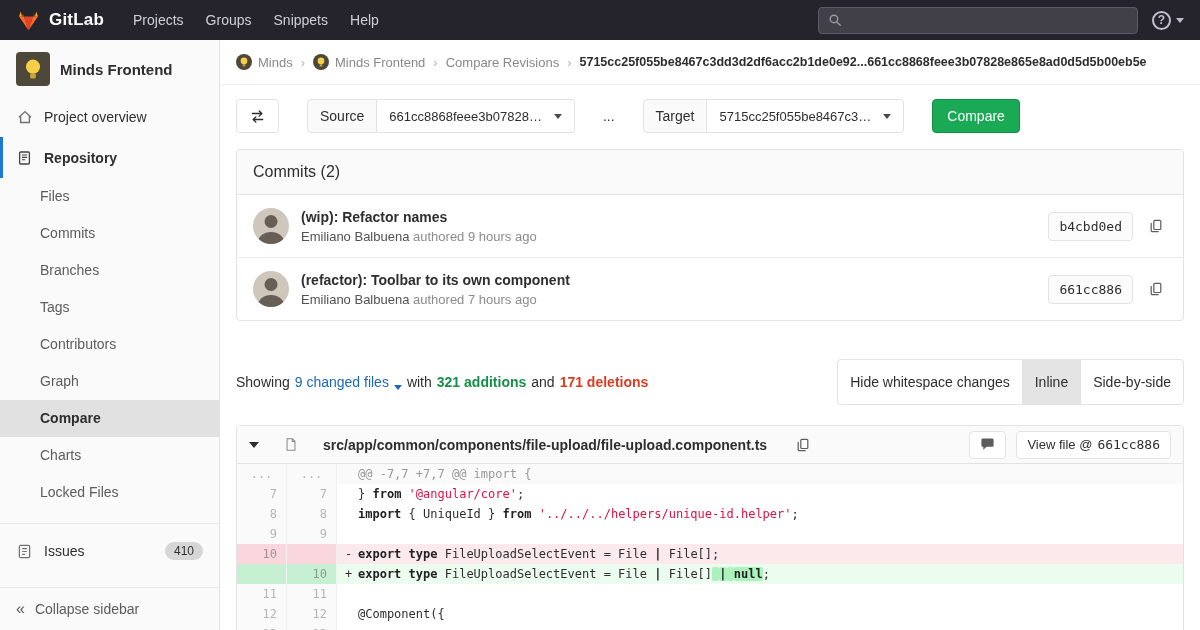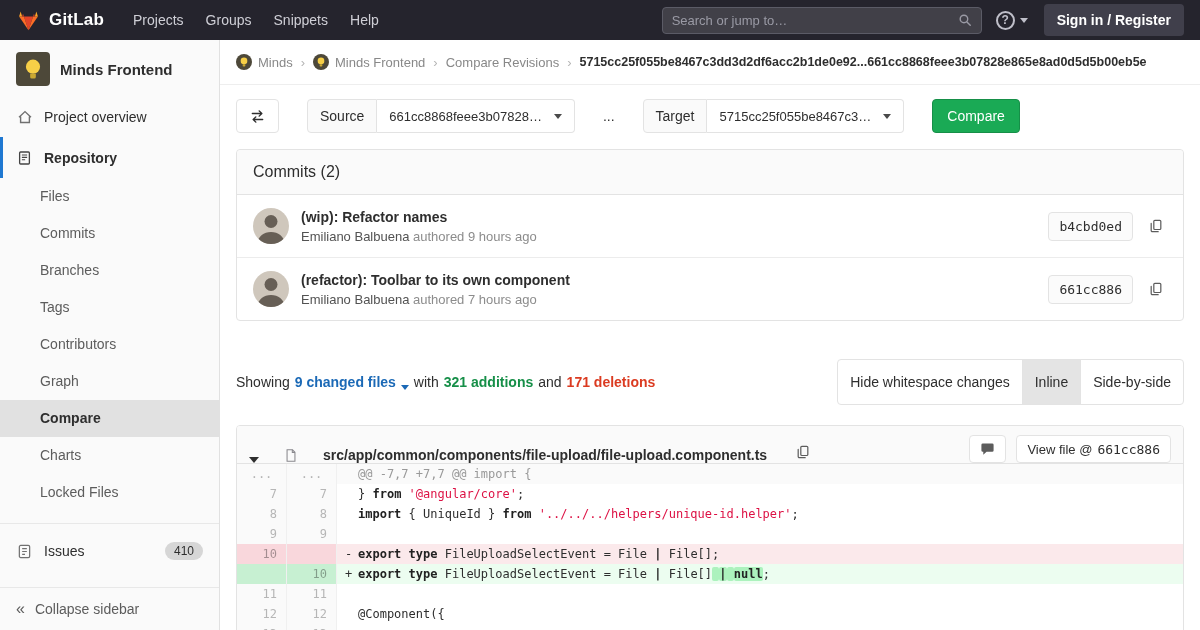--- a/index.html
+++ b/index.html
@@ -67,33 +67,33 @@
   .commit + .commit{border-top:1px solid #ececec}
   .avatar{width:36px;height:36px;border-radius:50%;overflow:hidden;flex:none}
   .commit-info{flex:1;min-width:0}
   .commit-title{display:block;font-weight:bold;font-size:14px;color:#2e2e2e;margin-bottom:4px}
   .commit-meta{font-size:13px;color:#8c8c8c}
   .commit-author{color:#525252}
   .sha-chip{border:1px solid #e3e3e3;background:#fbfbfb;border-radius:4px;padding:6px 10px;font-size:13px;color:#2e2e2e;cursor:pointer}
   .copy-btn{border:0;background:transparent;padding:4px;display:flex;align-items:center}
 
   .diff-summary{display:flex;align-items:center;gap:5px;margin:38px 16px 20px;font-size:14px}
-  .files-dd{display:flex;align-items:flex-end;gap:5px;color:#1b69b6;font-weight:bold}
+  .files-dd{display:flex;align-items:flex-end;gap:5px;color:#1b69b6;font-weight:normal}
   .additions{color:#168f48;font-weight:bold}
   .deletions{color:#db3b21;font-weight:bold}
   .btn-group{margin-left:auto;display:flex}
   .btn{height:46px;padding:0 12px;background:#fff;border:1px solid #e3e3e3;font-size:14px;color:#2e2e2e;display:inline-flex;align-items:center;gap:5px}
   .btn-group .btn + .btn{margin-left:-1px}
   .btn-group .btn:first-child{border-radius:4px 0 0 4px}
   .btn-group .btn:last-child{border-radius:0 4px 4px 0}
   .btn.active{background:#e4e4e4}
   .btn.sm{height:28px;padding:0 10px;border-radius:4px;font-size:13px}
 
   .file-panel{margin:0 16px;border:1px solid #e3e3e3;border-radius:4px 4px 0 0;overflow:hidden}
-  .file-head{display:flex;align-items:flex-end;gap:25px;background:#fafafa;border-bottom:1px solid #e3e3e3;padding:0 12px;height:38px}
+  .file-head{display:flex;align-items:center;gap:25px;background:#fafafa;border-bottom:1px solid #e3e3e3;padding:0 12px;height:38px}
   .file-path{font-weight:bold;font-size:14px}
   .file-actions{margin-left:auto;display:flex;gap:10px;align-items:center}
 
   .diff-line{display:grid;grid-template-columns:50px 50px 1fr;font-family:"DejaVu Sans Mono",monospace;font-size:12px;line-height:20px}
   .ln{background:#fafafa;color:#b6b6b6;text-align:right;padding-right:9px;border-right:1px solid #f0f0f0;user-select:none;cursor:pointer}
   .code{padding:0 8px;white-space:pre;color:#2e2e2e;overflow:hidden}
   .prefix{display:inline-block;width:13px}
   .match .ln{text-align:center;padding-right:0}
   .match .code{background:#fafafa;color:#999}
   .del .ln{background:#f9d7dc;color:rgba(0,0,0,.34)}
@@ -123,33 +123,31 @@
     </span>
     <span class="brand-text">GitLab</span>
   </a>
   <nav class="nav-menu">
       <a class="nav-link">Projects</a>
       <a class="nav-link">Groups</a>
       <a class="nav-link">Snippets</a>
       <a class="nav-link">Help</a>
     </nav>
   <div class="nav-search">
-    <input placeholder="Search or jump to…" style="">
     <span>
       <svg viewBox="0 0 16 16" width="14" height="14">
           <circle cx="6.8" cy="6.8" r="4.3" fill="none" stroke="#9a9aa5" stroke-width="1.6"></circle>
           <path d="M10.2 10.2 14 14" stroke="#9a9aa5" stroke-width="1.6" stroke-linecap="round"></path>
         </svg>
     </span>
   </div>
   <div class="nav-help">
     <span class="qmark">?</span>
     <span class="caret light"></span>
   </div>
-  <button class="signin">Sign in / Register</button>
 </header>
 
 <aside class="sidebar">
   <a class="project-head">
     <span class="project-avatar">
       <svg viewBox="0 0 36 36" width="34" height="34">
           <rect width="36" height="36" fill="#4d4839"></rect>
           <circle cx="18" cy="15.5" r="7.5" fill="#f7cf47"></circle>
           <path d="M15 23h6v3.4a1.6 1.6 0 0 1-1.6 1.6h-2.8A1.6 1.6 0 0 1 15 26.4z" fill="#caa832"></path>
         </svg>

